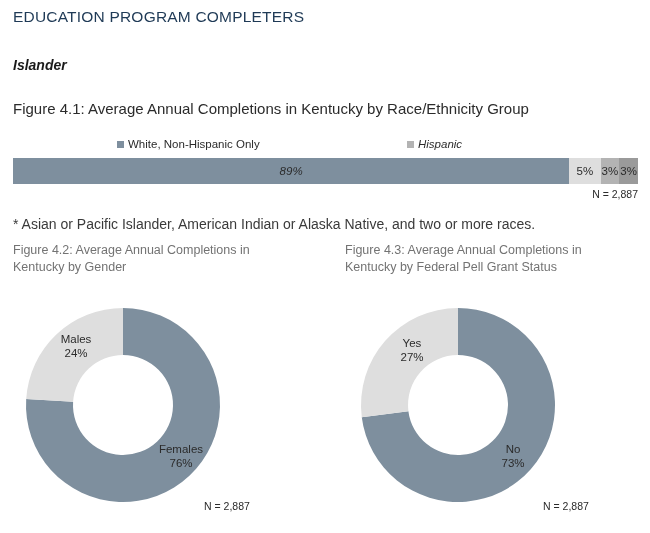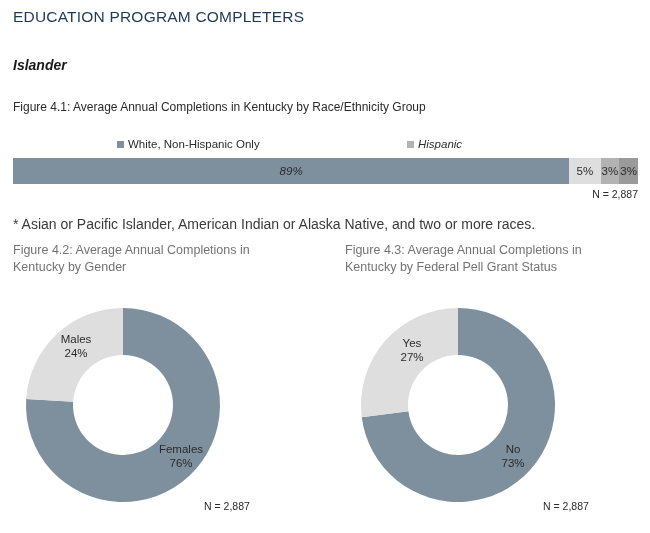--- a/index.html
+++ b/index.html
@@ -34,21 +34,21 @@
     font-weight: bold;
     font-style: italic;
     color: #1a1a1a;
   }
 
   
   #fig41-title {
     position: absolute;
     left: 13px;
     top: 100px;
-    font-size: 12px;
+    font-size: 15px;
     color: #2b2b2b;
   }
 
   #fig41-legend {
     position: absolute;
     left: 13px;
     top: 138px;
     width: 624px;
     height: 16px;
   }

